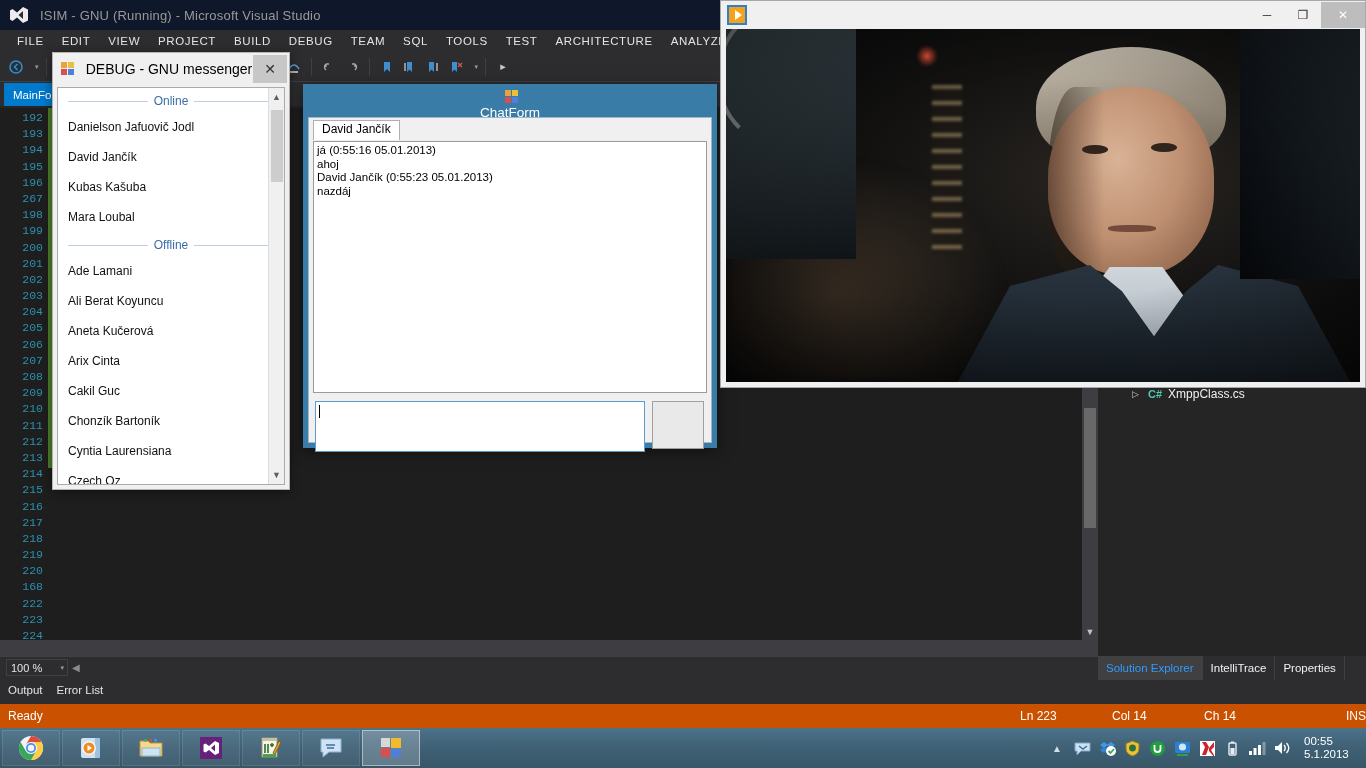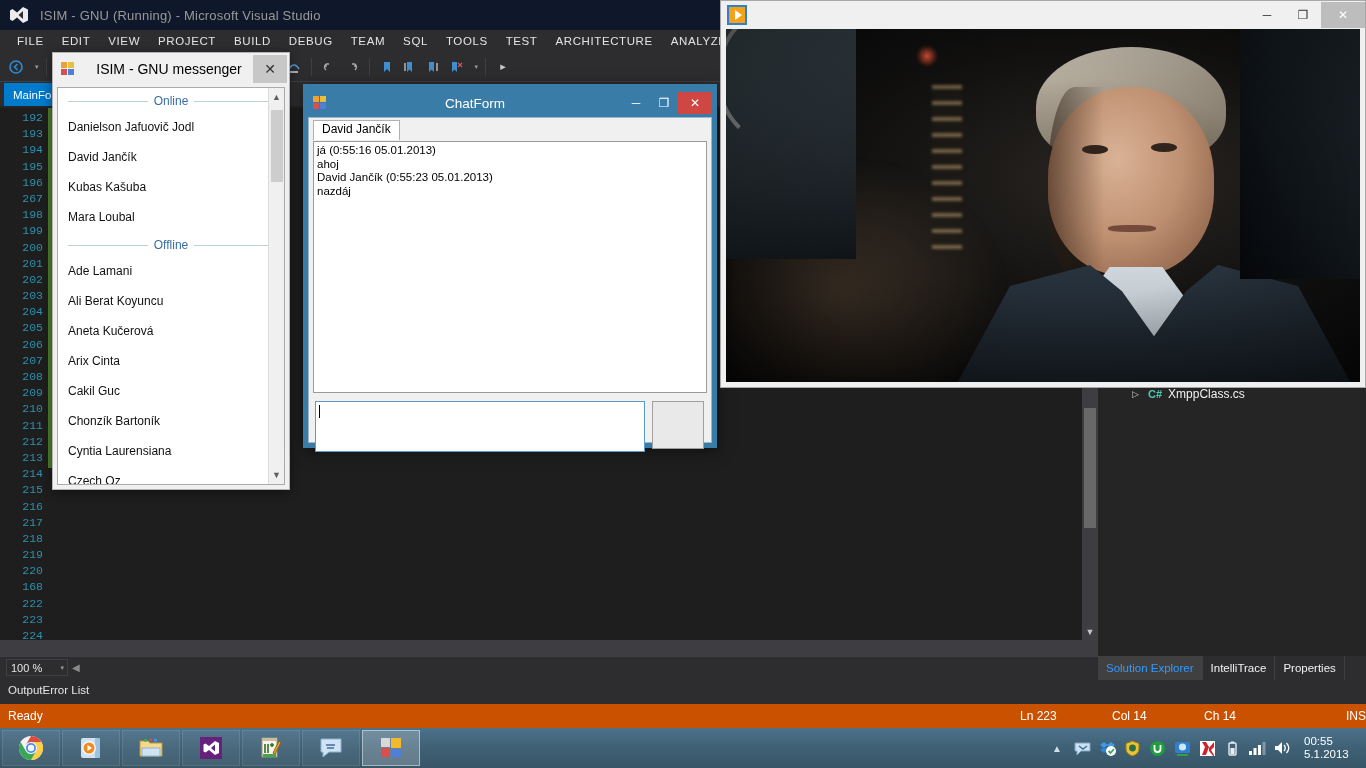--- a/index.html
+++ b/index.html
@@ -124,21 +124,21 @@
     background:#2d2d30; display:flex; align-items:center; gap:4px;
     padding-left:6px; border-top:1px solid #3f3f46;
   }
   #zoom-combo{
     width:62px; height:17px; border:1px solid #3f3f46; font-size:11px;
     color:#e4e4e4; display:flex; align-items:center; justify-content:space-between;
     padding:0 3px 0 4px;
   }
   #panel-tabs{
     position:absolute; left:0; top:678px; width:1098px; height:26px;
-    background:#2d2d30; display:flex; align-items:center; gap:0; padding-left:8px;
+    background:#2d2d30; display:flex; align-items:center; gap:14px; padding-left:8px;
     font-size:11.5px; color:#e4e4e4;
   }
   .panel-tab{ position:relative; padding-bottom:3px; }
 
   
   #solution-explorer{
     position:absolute; left:1098px; top:108px; width:268px; height:548px;
     background:#252526; color:#f1f1f1; font-size:12px; padding-top:4px;
   }
   .se-row{ display:flex; align-items:center; height:20px; padding-left:34px; gap:6px; }
@@ -199,21 +199,21 @@
   #msgr-scroll .up,#msgr-scroll .dn{ height:18px; text-align:center; line-height:18px; font-size:9px; color:#606060; }
   #msgr-scroll .dn{ position:absolute; bottom:0; left:0; right:0; }
 
   
   #chatform{
     position:absolute; left:303px; top:84px; width:414px; height:364px;
     background:#3a7ca8; padding:5px;
     box-shadow:0 3px 14px rgba(0,0,0,.5);
   }
   #chat-title{
-    height:28px; display:flex; align-items:center; position:relative; color:#fff;
+    height:28px; display:flex; align-items:center; position:relative; color:#fff;flex-direction:column;
   }
   #chat-title .ico{ width:16px;height:16px; margin-left:4px; }
   #chat-title .t{ flex:1; text-align:center; font-size:13.5px; padding-left:0px;}
   .cbtn{ width:28px;height:22px;display:flex;align-items:center;justify-content:center;
         color:#fff;font-size:12px; }
   .cbtn.close{ background:#cf4743; width:34px; }
   #chat-body{
     position:absolute; left:5px; top:33px; right:5px; bottom:5px;
     background:#f0f0f0; border:1px solid #9fb6c6;
   }
@@ -550,21 +550,21 @@
 <div id="messenger">
   <div id="msgr-title">
     <span class="ico">
       <svg width="18" height="18" viewBox="0 0 18 18">
         <rect x="2" y="2" width="6" height="6" fill="#e8a33d"></rect>
         <rect x="9" y="2" width="6" height="6" fill="#e8c03d"></rect>
         <rect x="2" y="9" width="6" height="6" fill="#d94f4f"></rect>
         <rect x="9" y="9" width="6" height="6" fill="#4f7fd9"></rect>
       </svg>
     </span>
-    <span class="t">ISIM - GNU messenger</span>
+    <span class="t">DEBUG - GNU messenger</span>
     <span class="win-close-light">✕</span>
   </div>
 
   <div id="msgr-list">
     <div class="group-head">
       <span class="line"></span>
       <span>Online</span>
       <span class="line"></span>
     </div>
     <div class="contact">Danielson Jafuovič Jodl</div>

